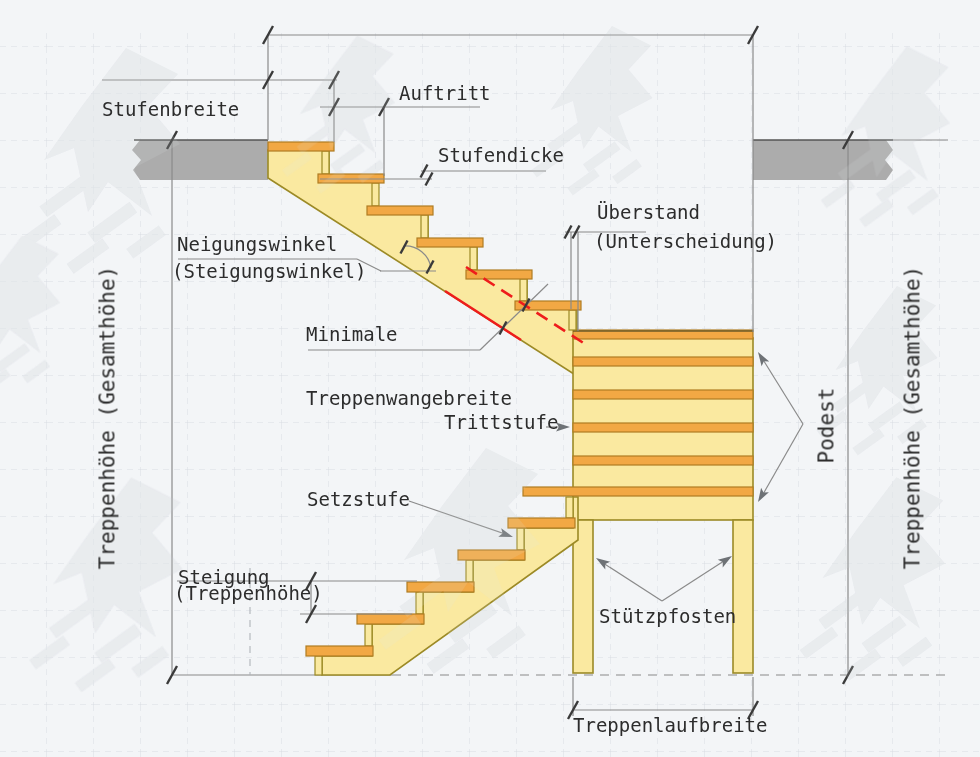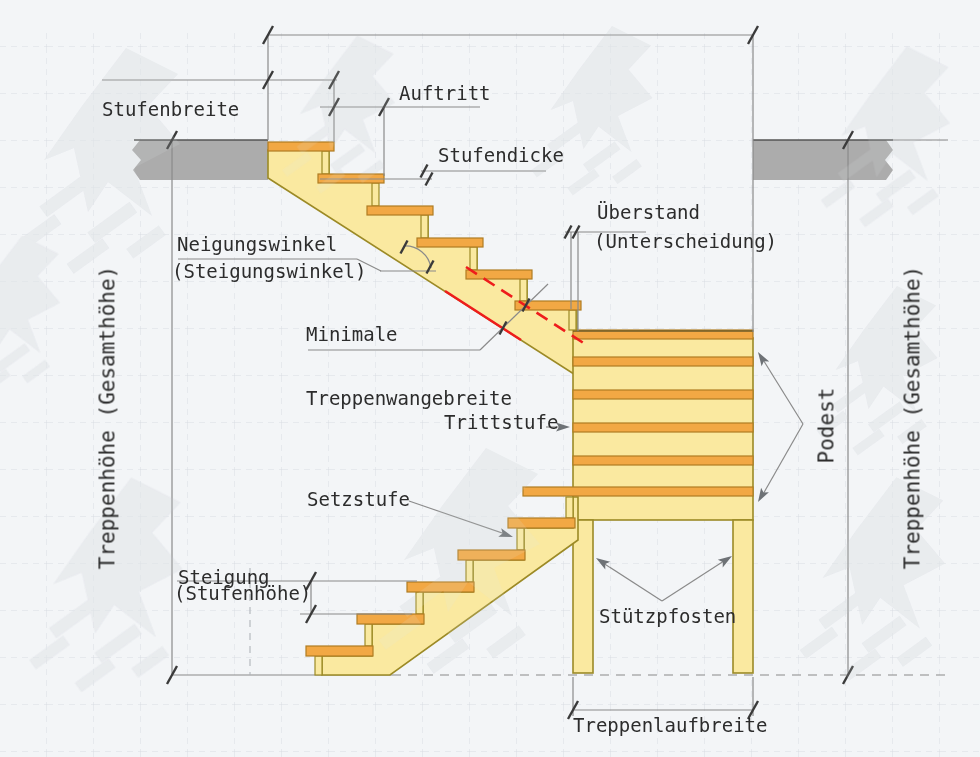--- a/index.html
+++ b/index.html
@@ -237,20 +237,20 @@
 <div class="lbl" style="left:438px;top:145px;">Stufendicke</div>
 <div class="lbl" style="left:597px;top:202px;">Überstand</div>
 <div class="lbl" style="left:594px;top:231px;">(Unterscheidung)</div>
 <div class="lbl" style="left:177px;top:234px;">Neigungswinkel</div>
 <div class="lbl" style="left:172px;top:261px;">(Steigungswinkel)</div>
 <div class="lbl" style="left:306px;top:324px;">Minimale</div>
 <div class="lbl" style="left:306px;top:352px;margin-top:36px;">Treppenwangebreite</div>
 <div class="lbl" style="left:444px;top:412px;">Trittstufe</div>
 <div class="lbl" style="left:307px;top:489px;">Setzstufe</div>
 <div class="lbl" style="left:178px;top:556px;margin-top:11px;">Steigung</div>
-<div class="lbl" style="left:174px;top:583px;">(Stufenhöhe)</div>
+<div class="lbl" style="left:174px;top:583px;">(Treppenhöhe)</div>
 <div class="lbl" style="left:599px;top:606px;">Stützpfosten</div>
 <div class="lbl ctr" style="left:573px;top:715px;width:180px;text-align:center;">Treppenlaufbreite</div>
 <div class="lbl lg ctr rot" style="left:667px;top:414px;width:320px;">Podest</div>
 <div class="lbl lg ctr rot" style="left:-52px;top:406px;width:320px;">Treppenhöhe (Gesamthöhe)</div>
 <div class="lbl lg ctr rot" style="left:753px;top:406px;width:320px;">Treppenhöhe (Gesamthöhe)</div>
 
 </div>
 
 </body></html>

